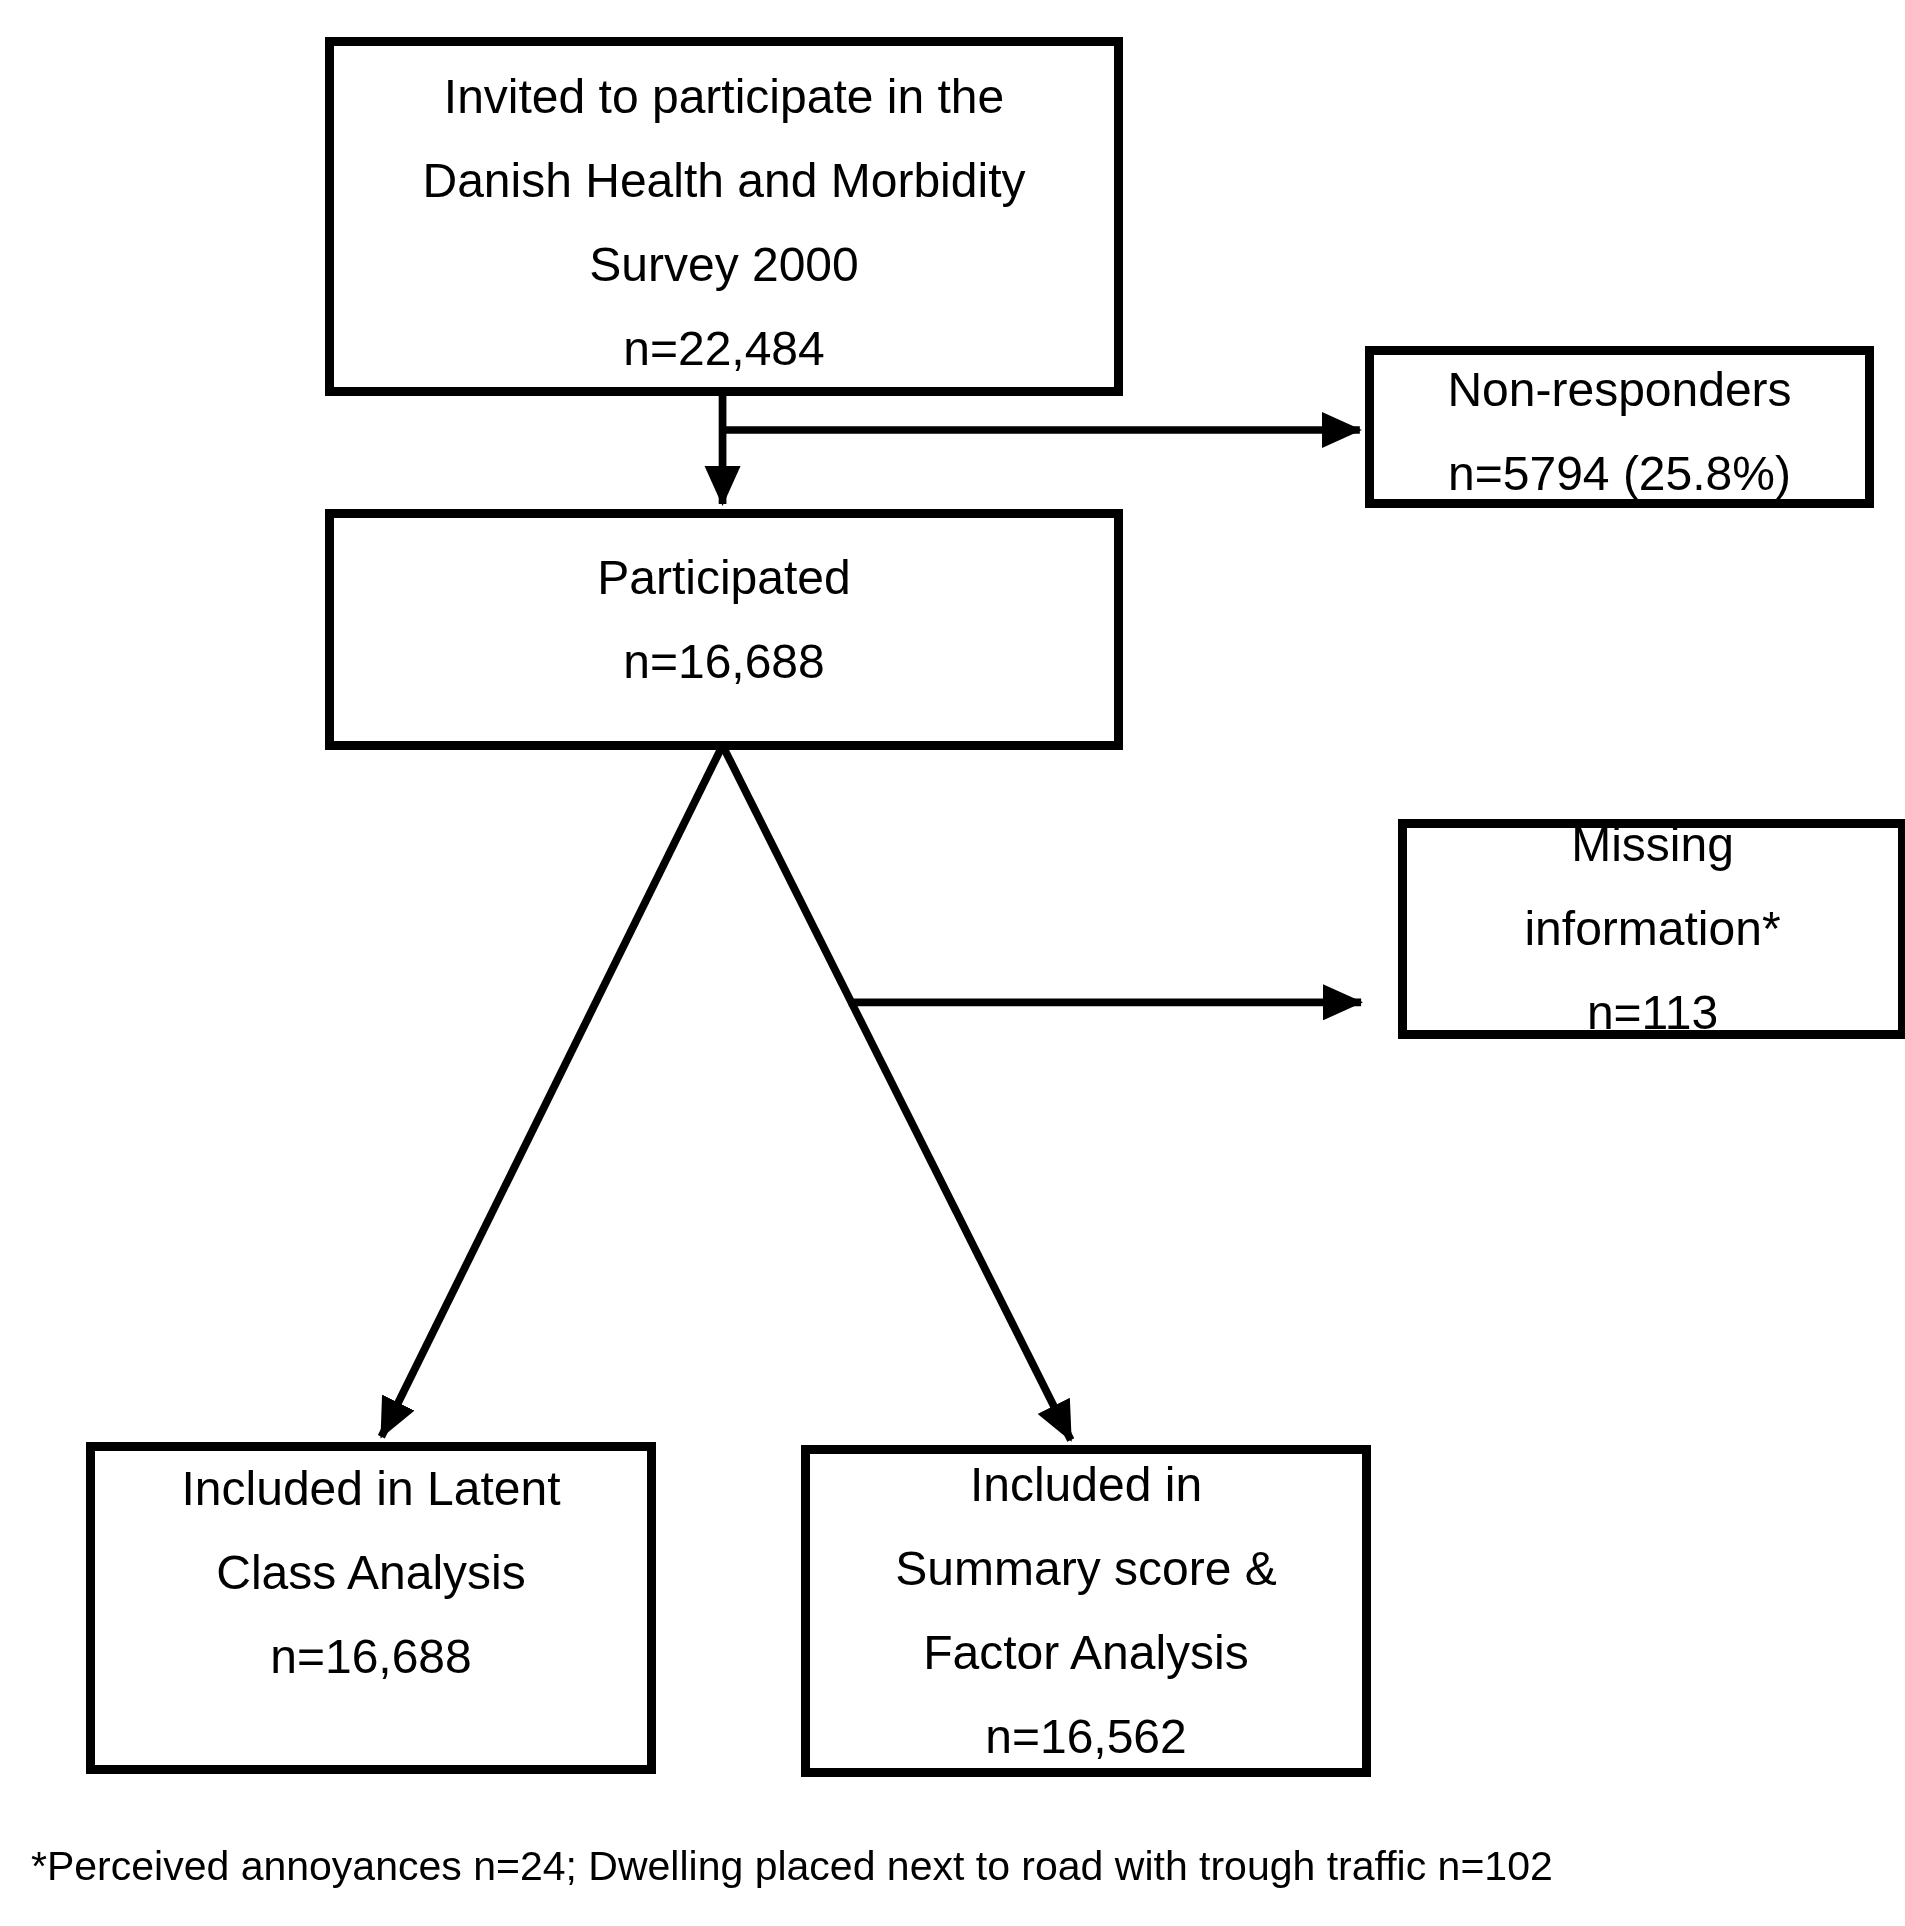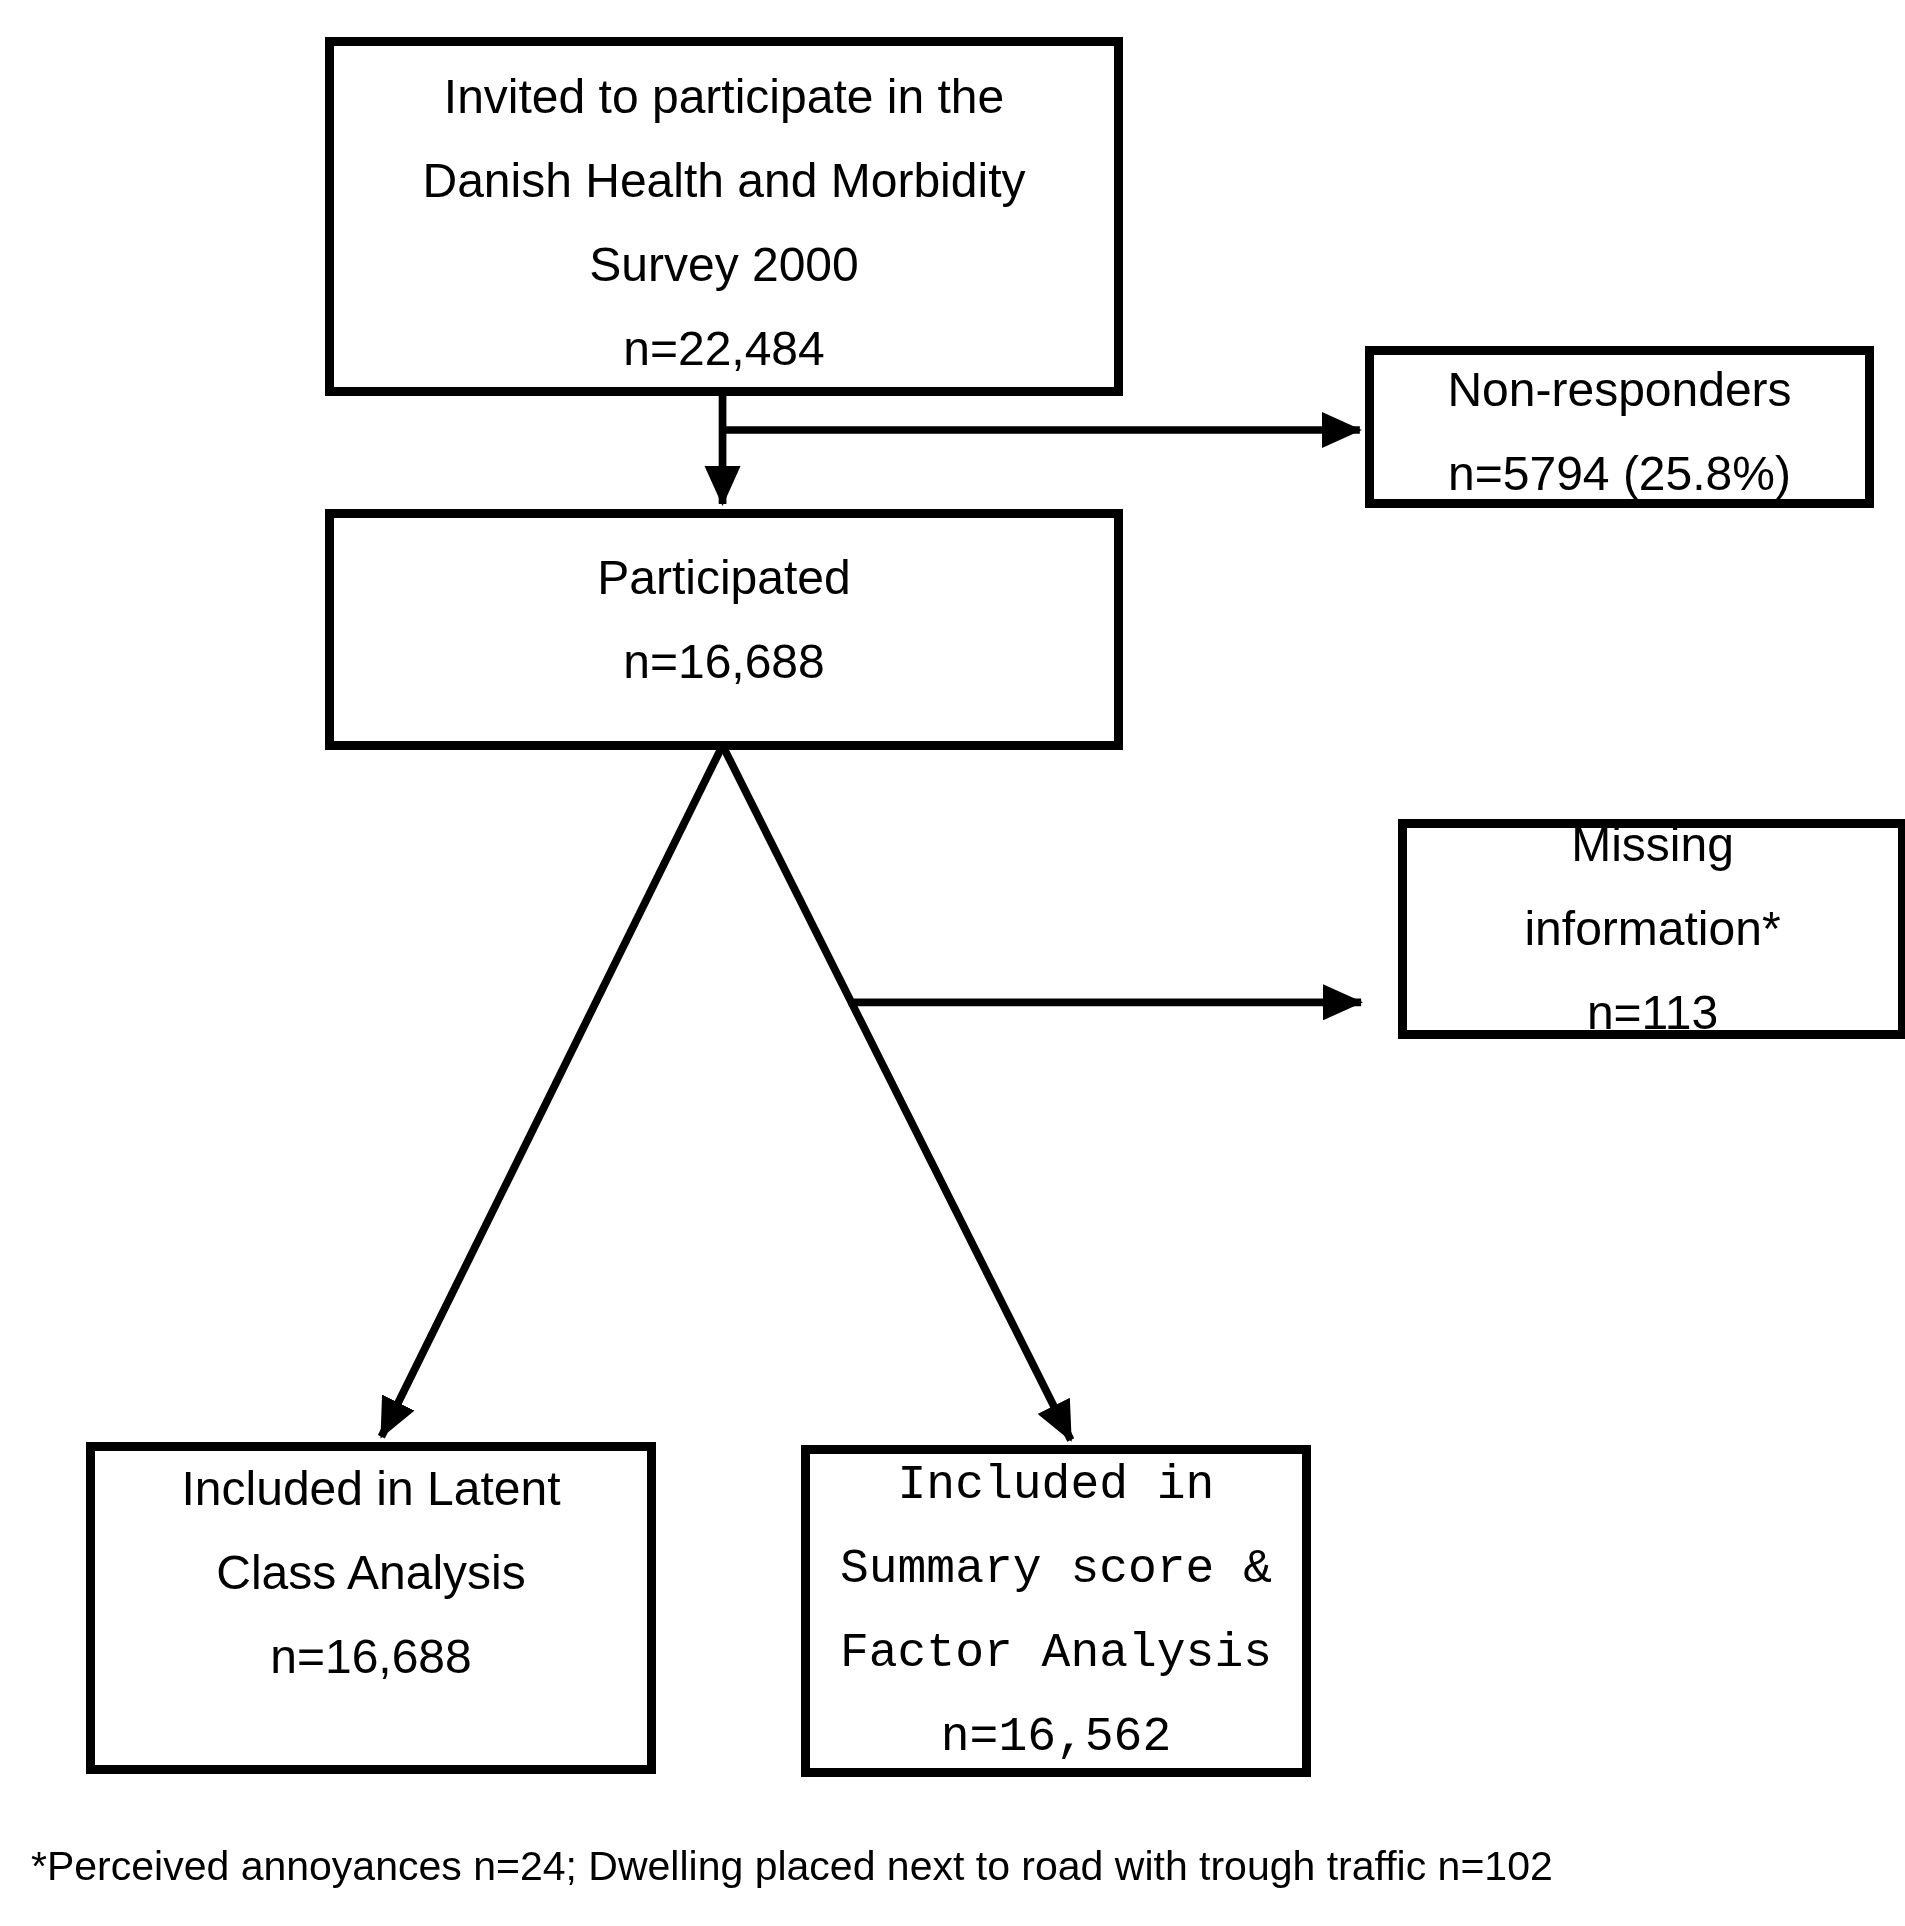--- a/index.html
+++ b/index.html
@@ -41,21 +41,21 @@
     line-height: 1.75;
     color: #000000;
   }
   .fc-line { white-space: nowrap; }
 
   #box-invited      { left: 325px;  top: 37px;   width: 798px; height: 359px; padding-top: 13px; }
   #box-nonresp      { left: 1365px; top: 310px;  width: 509px;  height: 162px; padding-top: 9.7px; margin-top: 36px; }
   #box-participated { left: 325px;  top: 509px;  width: 798px; height: 241px; padding-bottom: 19px; }
   #box-missing      { left: 1398px; top: 819px; width: 509px;  height: 220px; }
   #box-latent       { left: 86px;  top: 1442px; width: 570px;  height: 332px; padding-bottom: 71px; }
-  #box-summary      { left: 801px; top: 1445px; width: 510px;  height: 332px; font-family: Liberation Mono, monospace; }
+  #box-summary      { left: 801px; top: 1445px; width: 570px;  height: 332px; }
 
   .footnote {
     position: absolute;
     left: 31px;
     top: 1842px;
     font-size: 41px;
     line-height: 1.2;
     color: #000000;
     white-space: nowrap;
     text-align: right;

